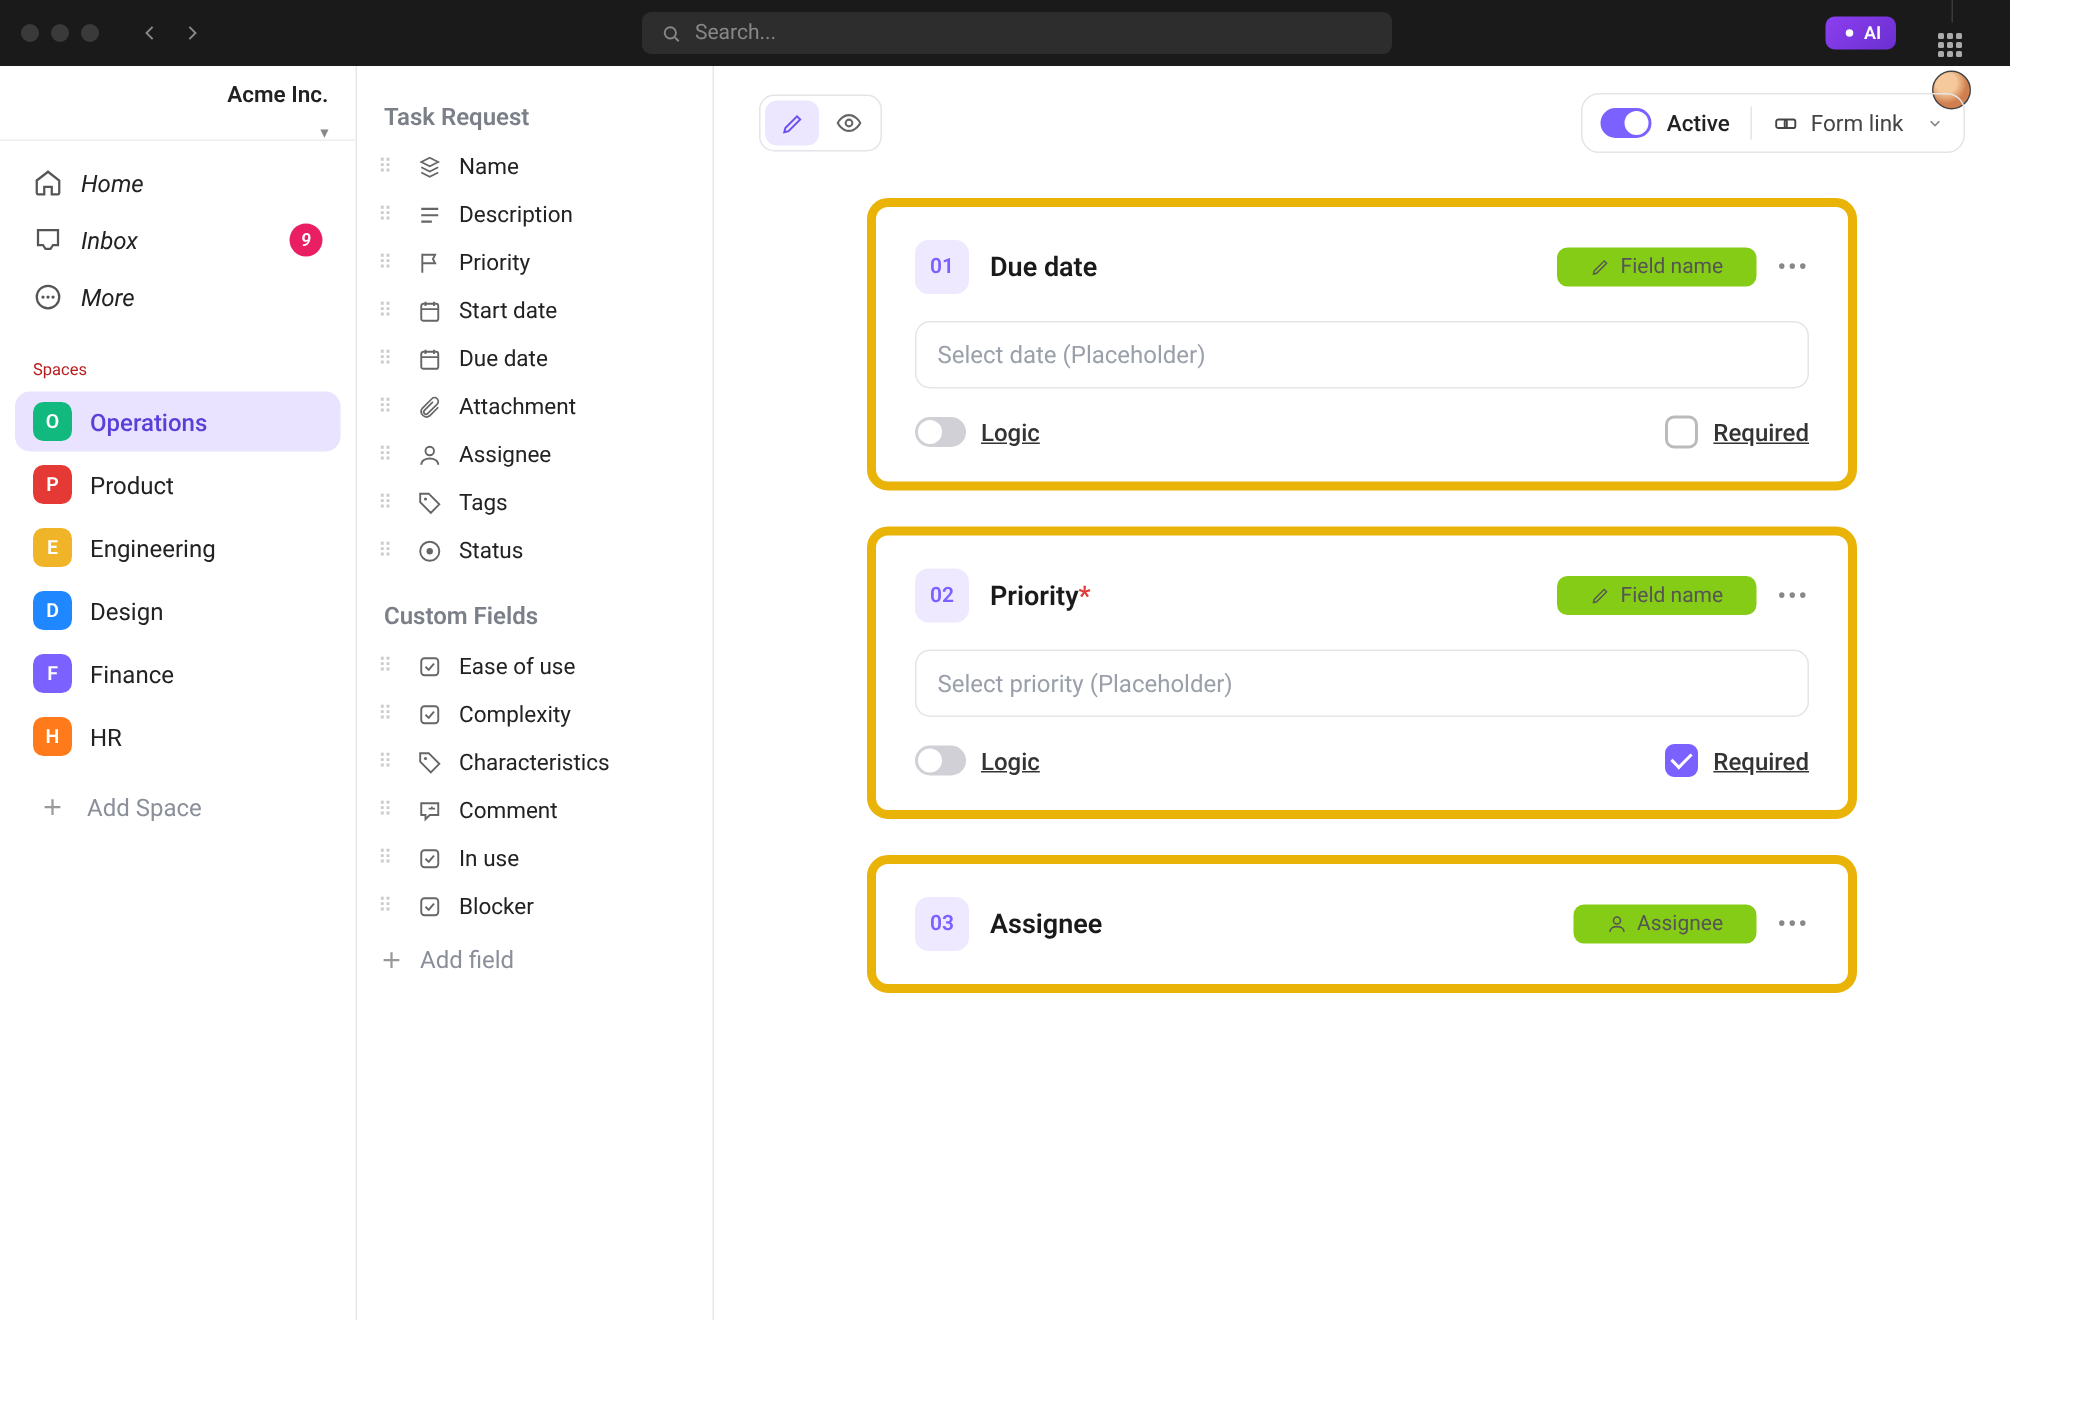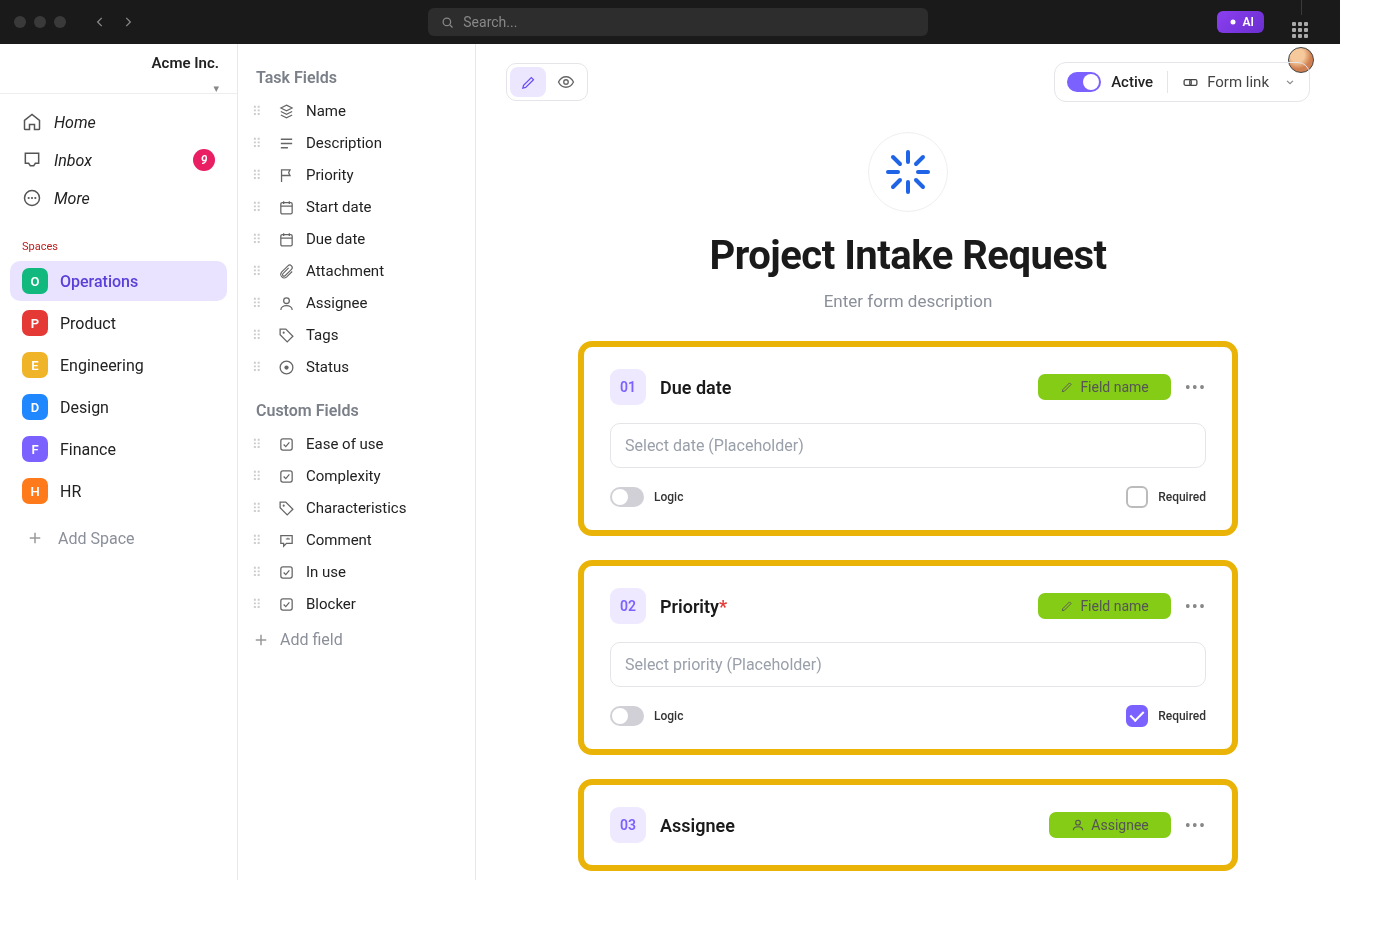--- a/index.html
+++ b/index.html
@@ -74,21 +74,21 @@
 .card-title { font-size:18px; font-weight:600; color:#1a1a1a;}
 .req-star { color:#e53935;}
 .card-hdr-right { margin-left:auto; display:flex; align-items:center; gap:14px;}
 .chip { background:#84cc16; border-radius:7px; padding:5px 22px; font-size:14px; color:#555; display:flex; align-items:center; gap:6px; cursor:pointer;}
 .dots { color:#888; font-size:18px; cursor:pointer; letter-spacing:1px;}
 .input-ph { margin-top:18px; border:1px solid #e4e4e9; border-radius:10px; padding:12px 14px; font-size:16px; color:#9aa0aa;}
 .card-ftr { margin-top:18px; display:flex; align-items:center; justify-content:space-between;}
 .logic-wrap { display:flex; align-items:center; gap:10px;}
 .toggle-off { width:34px; height:20px; border-radius:10px; background:#d0d0d6; position:relative; cursor:pointer;}
 .toggle-off::after { content:''; position:absolute; left:2px; top:2px; width:16px; height:16px; border-radius:50%; background:#fff;}
-.ftr-label { font-size:12px; color:#333; font-weight:500;}
+.ftr-label { font-size:16px; color:#333; font-weight:500;text-decoration:underline;}
 .req-wrap { display:flex; align-items:center; gap:10px;}
 .checkbox { width:22px; height:22px; border:2px solid #bbb; border-radius:6px; cursor:pointer;}
 .checkbox.on { background:#7b61ff; border-color:#7b61ff; position:relative;}
 .checkbox.on::after { content:''; position:absolute; left:5px; top:1px; width:6px; height:11px; border:solid #fff; border-width:0 2.5px 2.5px 0; transform:rotate(45deg);}
 
 svg { display:block; }
 </style>
 </head>
 <body>
 
@@ -305,21 +305,21 @@
     <span class="plus-sq">
           <svg width="18" height="18" viewBox="0 0 24 24">
             <use href="#i-plus"></use>
           </svg>
         </span>
     <span>Add Space</span>
   </div>
 </div>
 
 <div class="sidebar2">
-  <div class="sb2-hdr">Task Fields</div>
+  <div class="sb2-hdr">Task Request</div>
   <div id="task-fields-list">
         <div class="field-row">
           <span class="drag">⠿</span>
           <span class="field-ico">
             <svg width="17" height="17" viewBox="0 0 24 24">
               <use href="#i-stack"></use>
             </svg>
           </span>
           <span>Name</span>
         </div>
@@ -488,29 +488,20 @@
         <span>Form link</span>
       </div>
       <span class="rt-chev">
             <svg width="14" height="14" viewBox="0 0 24 24">
               <path d="M7 10l5 5 5-5" fill="none" stroke="currentColor" stroke-width="2"></path>
             </svg>
           </span>
     </div>
   </div>
 
-  <div class="form-header">
-    <div class="big-icon">
-          <svg width="48" height="48" viewBox="0 0 48 48">
-            <use href="#i-burst"></use>
-          </svg>
-        </div>
-    <div class="form-title">Project Intake Request</div>
-    <div class="form-desc">Enter form description</div>
-  </div>
 
   <div class="cards" id="cards-list">
         <div class="card">
     <div class="card-hdr">
       <span class="num-badge">01</span>
       <span class="card-title">Due date</span>
       <div class="card-hdr-right">
         <span class="chip"><svg width="14" height="14" viewBox="0 0 24 24">
                   <use href="#i-edit-sm"></use>
                 </svg>Field name</span>

